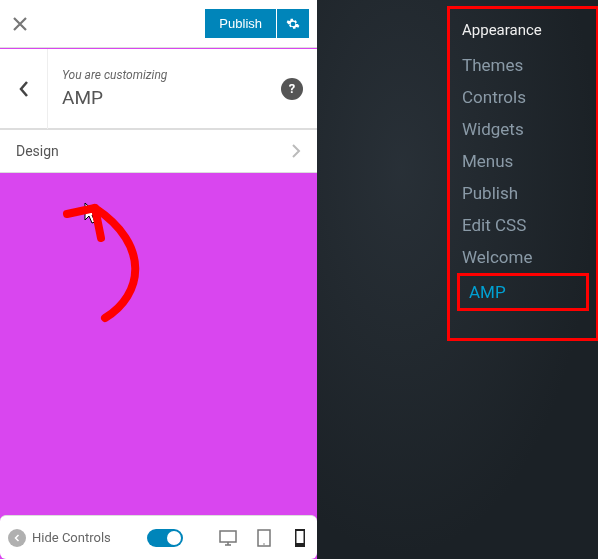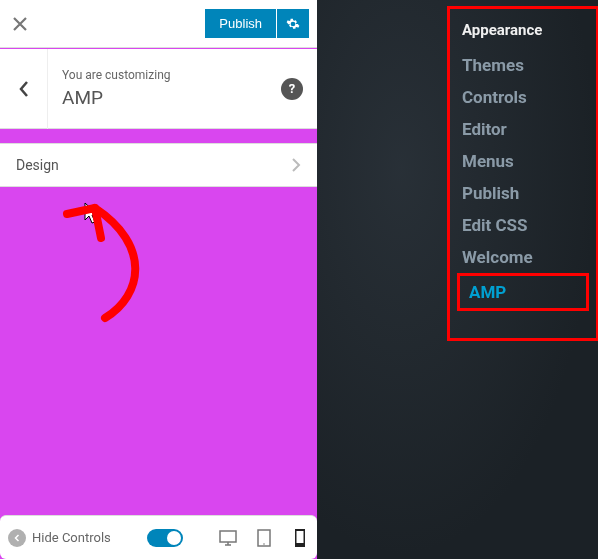--- a/index.html
+++ b/index.html
@@ -35,32 +35,32 @@
     display: flex; align-items: center; margin-top: 1px;
   }
   .back-btn {
     width: 48px; height: 80px; display: flex; align-items: center; justify-content: center;
     color: #444; cursor: pointer; border-right: 1px solid #eee;
   }
   .header-text {
     flex: 1; padding: 0 14px;
   }
   .customizing-label {
-    font-size: 12px; color: #666; margin-bottom: 4px;
+    font-size: 12px; color: #666; margin-bottom: 4px; font-style: italic;
   }
   .customizing-target {
     font-size: 19px; color: #555; font-weight: 400;
   }
   .help-btn {
     width: 22px; height: 22px; border-radius: 50%; background: #555; color: #fff;
     display: flex; align-items: center; justify-content: center; font-size: 13px; font-weight: bold;
     margin-right: 14px; cursor: pointer;
   }
   .section-row {
-    margin-top: 14px; height: 44px; background: #fff; border-top: 1px solid #ddd; border-bottom: 1px solid #ddd;
+    height: 44px; background: #fff; border-top: 1px solid #ddd; border-bottom: 1px solid #ddd;
     display: flex; align-items: center; justify-content: space-between; padding: 0 16px;
     cursor: pointer;
   }
   .section-label { font-size: 14px; color: #555; }
   .cursor-icon { position: absolute; left: 84px; top: 202px; pointer-events: none; }
   .arrow-svg { position: absolute; left: 55px; top: 200px; pointer-events: none; }
   .spacer { flex: 1; }
   .footer {
     height: 44px; background: #fff; border-top: 1px solid #ddd;
     display: flex; align-items: center; justify-content: space-between; padding: 0 8px; border-radius: 6px;
@@ -78,21 +78,20 @@
   .toggle::after {
     content: ""; position: absolute; right: 2px; top: 2px; width: 14px; height: 14px;
     background: #fff; border-radius: 50%;
   }
   .device-icons { display: flex; gap: 18px; align-items: center; }
   .dev-icon { width: 18px; height: 18px; cursor: pointer; display: flex; align-items: center; justify-content: center; }
   .right-panel {
     flex: 1; height: 559px; background: #1b2126;
     background-image: radial-gradient(ellipse at 30% 30%, rgba(60,70,80,0.4), transparent 70%);
     position: relative;
-    font-weight: bold;
   }
   .menu-box {
     position: absolute; left: 130px; top: 6px; width: 152px; height: 335px;
     border: 3px solid #ff0000;
     padding: 8px 0 0 0;
   }
   .menu-header {
     color: #f0f0f0; font-size: 15px; padding: 4px 12px 10px 12px;
   }
   .menu-item {
@@ -189,21 +188,21 @@
       </div>
     </div>
   </div>
 </div>
 
 <div class="right-panel">
   <div class="menu-box">
     <div class="menu-header">Appearance</div>
     <div class="menu-item">Themes</div>
     <div class="menu-item">Controls</div>
-    <div class="menu-item">Editor</div>
+    <div class="menu-item">Widgets</div>
     <div class="menu-item">Menus</div>
     <div class="menu-item">Publish</div>
     <div class="menu-item">Edit CSS</div>
     <div class="menu-item">Welcome</div>
     <div class="inner-box">
       <div class="menu-item active">AMP</div>
     </div>
   </div>
 </div>
 

